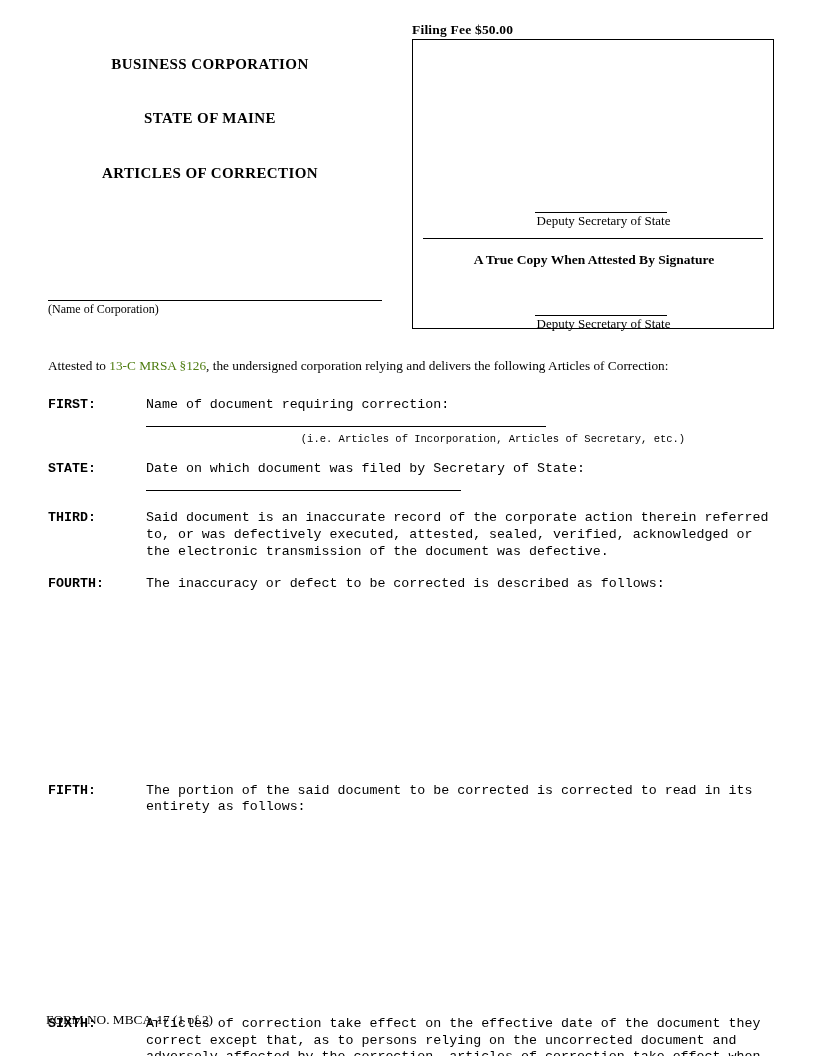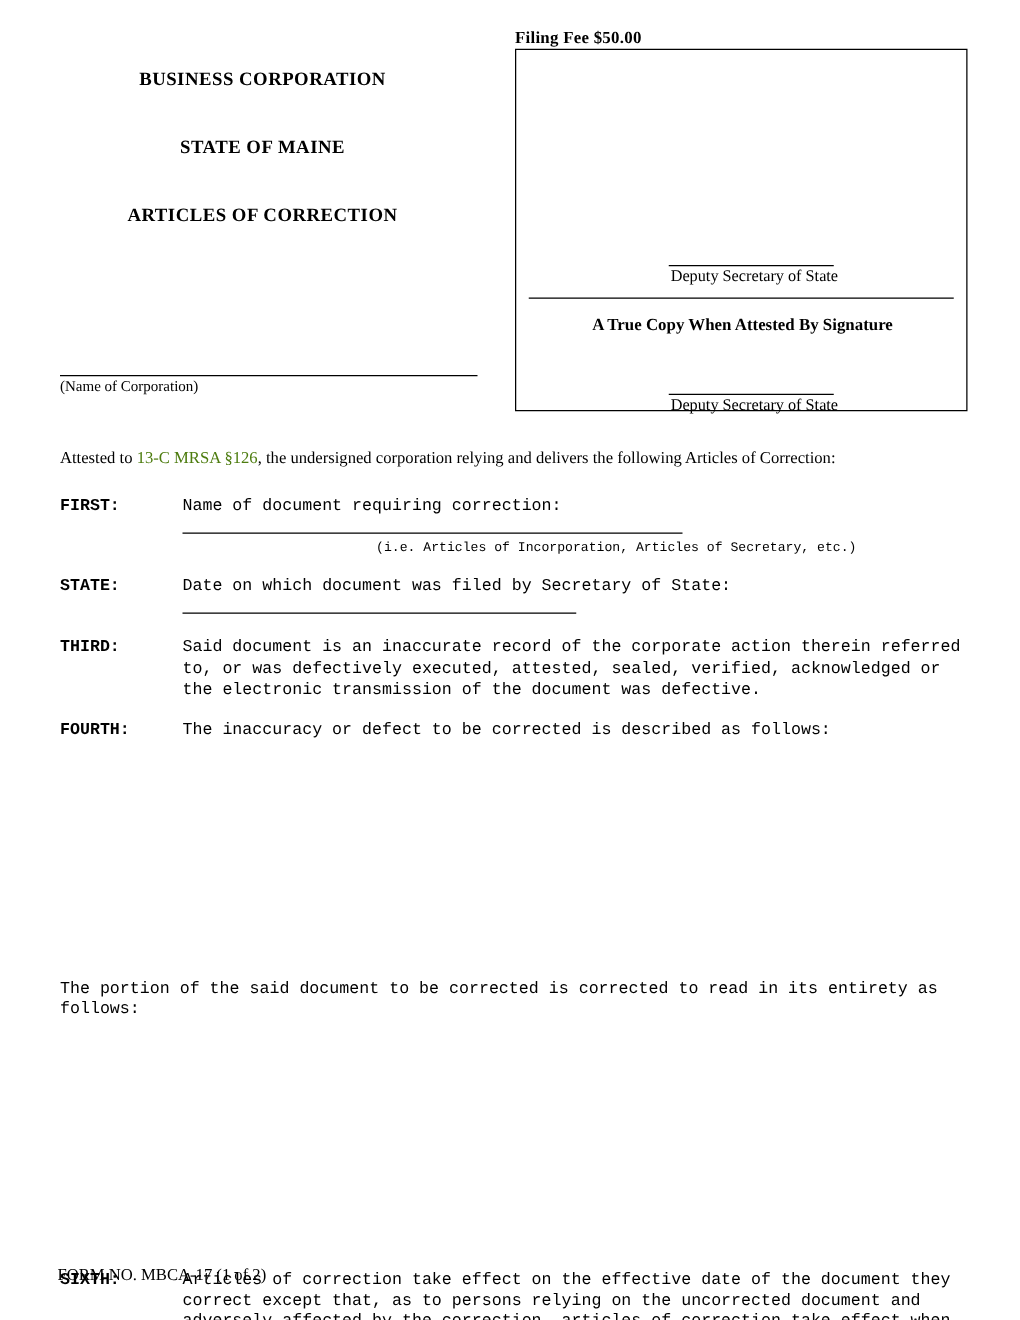--- a/index.html
+++ b/index.html
@@ -245,20 +245,21 @@
 
     <div class="clause" style="margin-top:16px;">
       <div class="clause-label">FOURTH:</div>
       <div class="clause-body">
         <span>The inaccuracy or defect to be corrected is described as follows:</span>
         <div class="blank-space-lg"></div>
       </div>
     </div>
 
     <div class="clause">
+      <div class="clause-label">FIFTH:</div>
       <div class="clause-body">
         <span>The portion of the said document to be corrected is corrected to read in its entirety as follows:</span>
         <div class="blank-space-md"></div>
       </div>
     </div>
 
     <div class="clause">
       <div class="clause-label">SIXTH:</div>
       <div class="clause-body">Articles of correction take effect on the effective date of the document they correct except that, as to persons relying on the uncorrected document and adversely affected by the correction, articles of correction take effect when filed.</div>
     </div>

